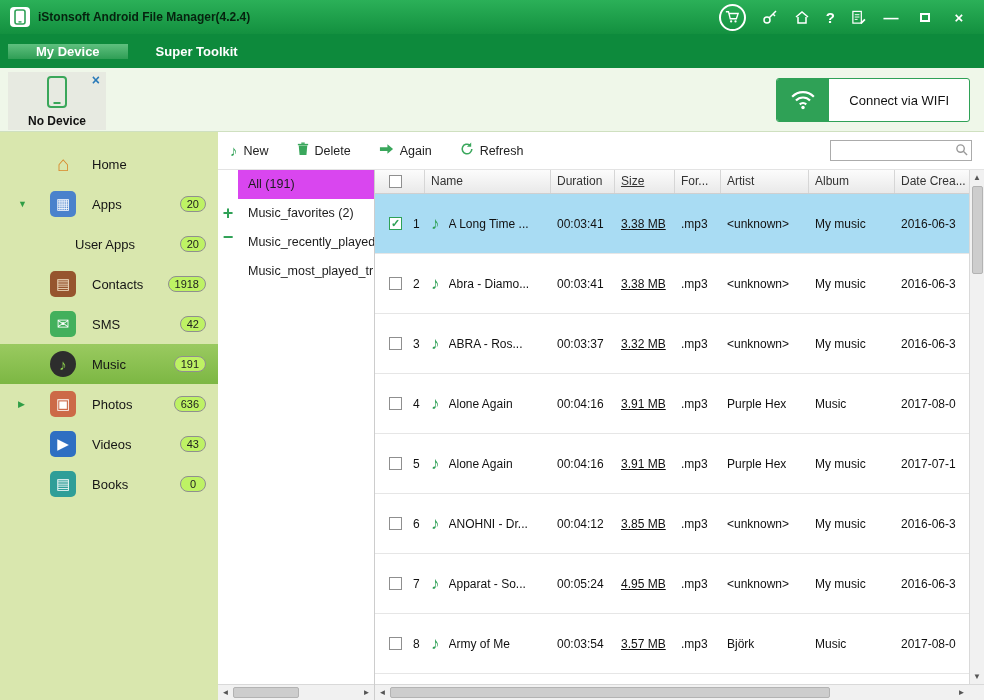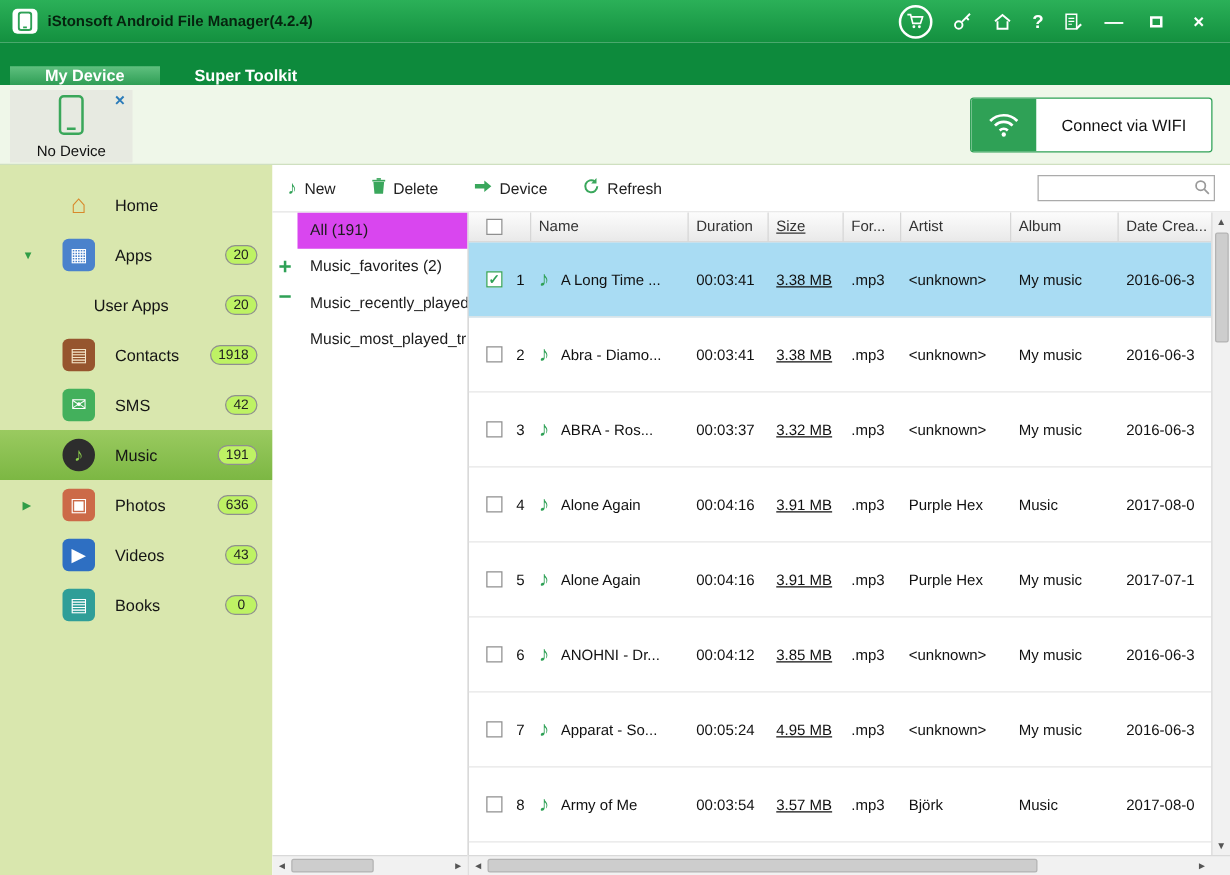--- a/index.html
+++ b/index.html
@@ -11,31 +11,31 @@
   .logo { width: 20px; height: 20px; background: #fff; border-radius: 4px; display: flex; align-items: center; justify-content: center; margin-right: 8px; }
   .title { font-weight: bold; font-size: 12px; color: #06230f; }
   .tb-icons { margin-left: auto; display: flex; align-items: center; gap: 16px; padding-right: 6px; }
   .tb-icons > span { display: inline-flex; align-items: center; justify-content: center; cursor: pointer; }
   .circle-btn { width: 27px; height: 27px; border: 2px solid #fff; border-radius: 50%; }
   .help-glyph { color: #fff; font-weight: bold; font-size: 15px; }
   .winbtn { color: #fff; font-size: 15px; font-weight: bold; width: 18px; }
   .maxbox { width: 10px; height: 9px; border: 2px solid #fff; display: inline-block; }
 
   
-  .tabbar { height: 34px; background: #0d8a3c; display: flex; align-items: flex-end; padding-left: 8px; }
+  .tabbar { height: 34px; background: #0d8a3c; display: flex; align-items: center; padding-left: 8px; }
   .tab { display: flex; align-items: center; padding: 0 28px; color: #fff; font-weight: bold; font-size: 13px; cursor: pointer; }
   .tab.active { background: linear-gradient(180deg,#5fc07f,#2f9e55); }
 
   
   .devicebar { height: 64px; background: #eff7e9; border-bottom: 1px solid #cfe0c0; position: relative; }
   .device-card { position: absolute; left: 8px; top: 4px; width: 98px; height: 58px; background: #e7eae1; cursor: pointer; }
   .device-close { position: absolute; top: 0; right: 6px; color: #2b7bb9; font-weight: bold; font-size: 14px; cursor: pointer; }
   .phone-icon { position: absolute; left: 50%; transform: translateX(-50%); top: 4px; width: 20px; height: 32px; border: 2px solid #3aa75a; border-radius: 4px; }
   .phone-icon::after { content: ""; position: absolute; bottom: 2px; left: 50%; transform: translateX(-50%); width: 7px; height: 2px; background: #3aa75a; }
-  .device-label { position: absolute; bottom: 2px; width: 100%; text-align: center; font-weight: normal; font-size: 12px; color: #111; }
+  .device-label { position: absolute; bottom: 2px; width: 100%; text-align: center; font-weight: bold; font-size: 12px; color: #111; }
   .connect-btn { position: absolute; right: 14px; top: 10px; height: 44px; display: flex; align-items: stretch; background: #fff; border: 1px solid #2fa156; border-radius: 3px; overflow: hidden; cursor: pointer; }
   .wifi-seg { width: 52px; background: #2fa156; display: flex; align-items: center; justify-content: center; }
   .connect-label { display: flex; align-items: center; padding: 0 20px; font-size: 13px; color: #111; }
 
   
   .main { position: absolute; top: 132px; left: 0; right: 0; bottom: 0; display: flex; }
   .sidebar { width: 218px; background: #d9e7ae; padding-top: 12px; flex-shrink: 0; }
   .content { flex: 1; display: flex; flex-direction: column; background: #fff; min-width: 0; }
 
   
@@ -263,21 +263,21 @@
               </svg>
           </span>
           <span>Delete</span>
         </div>
         <div class="tb-btn">
           <span>
             <svg width="15" height="12" viewBox="0 0 16 12">
                 <path d="M1 4h8V1l6 5-6 5V8H1z" fill="#3aa75c"></path>
               </svg>
           </span>
-          <span>Device</span>
+          <span>Again</span>
         </div>
         <div class="tb-btn">
           <span>
             <svg width="14" height="14" viewBox="0 0 16 16">
                 <path d="M13.5 8a5.5 5.5 0 1 1-2.2-4.4" fill="none" stroke="#3aa75c" stroke-width="1.8"></path>
                 <path d="M12.8 0.5V5.4H7.9z" fill="#3aa75c"></path>
               </svg>
           </span>
           <span>Refresh</span>
         </div>

